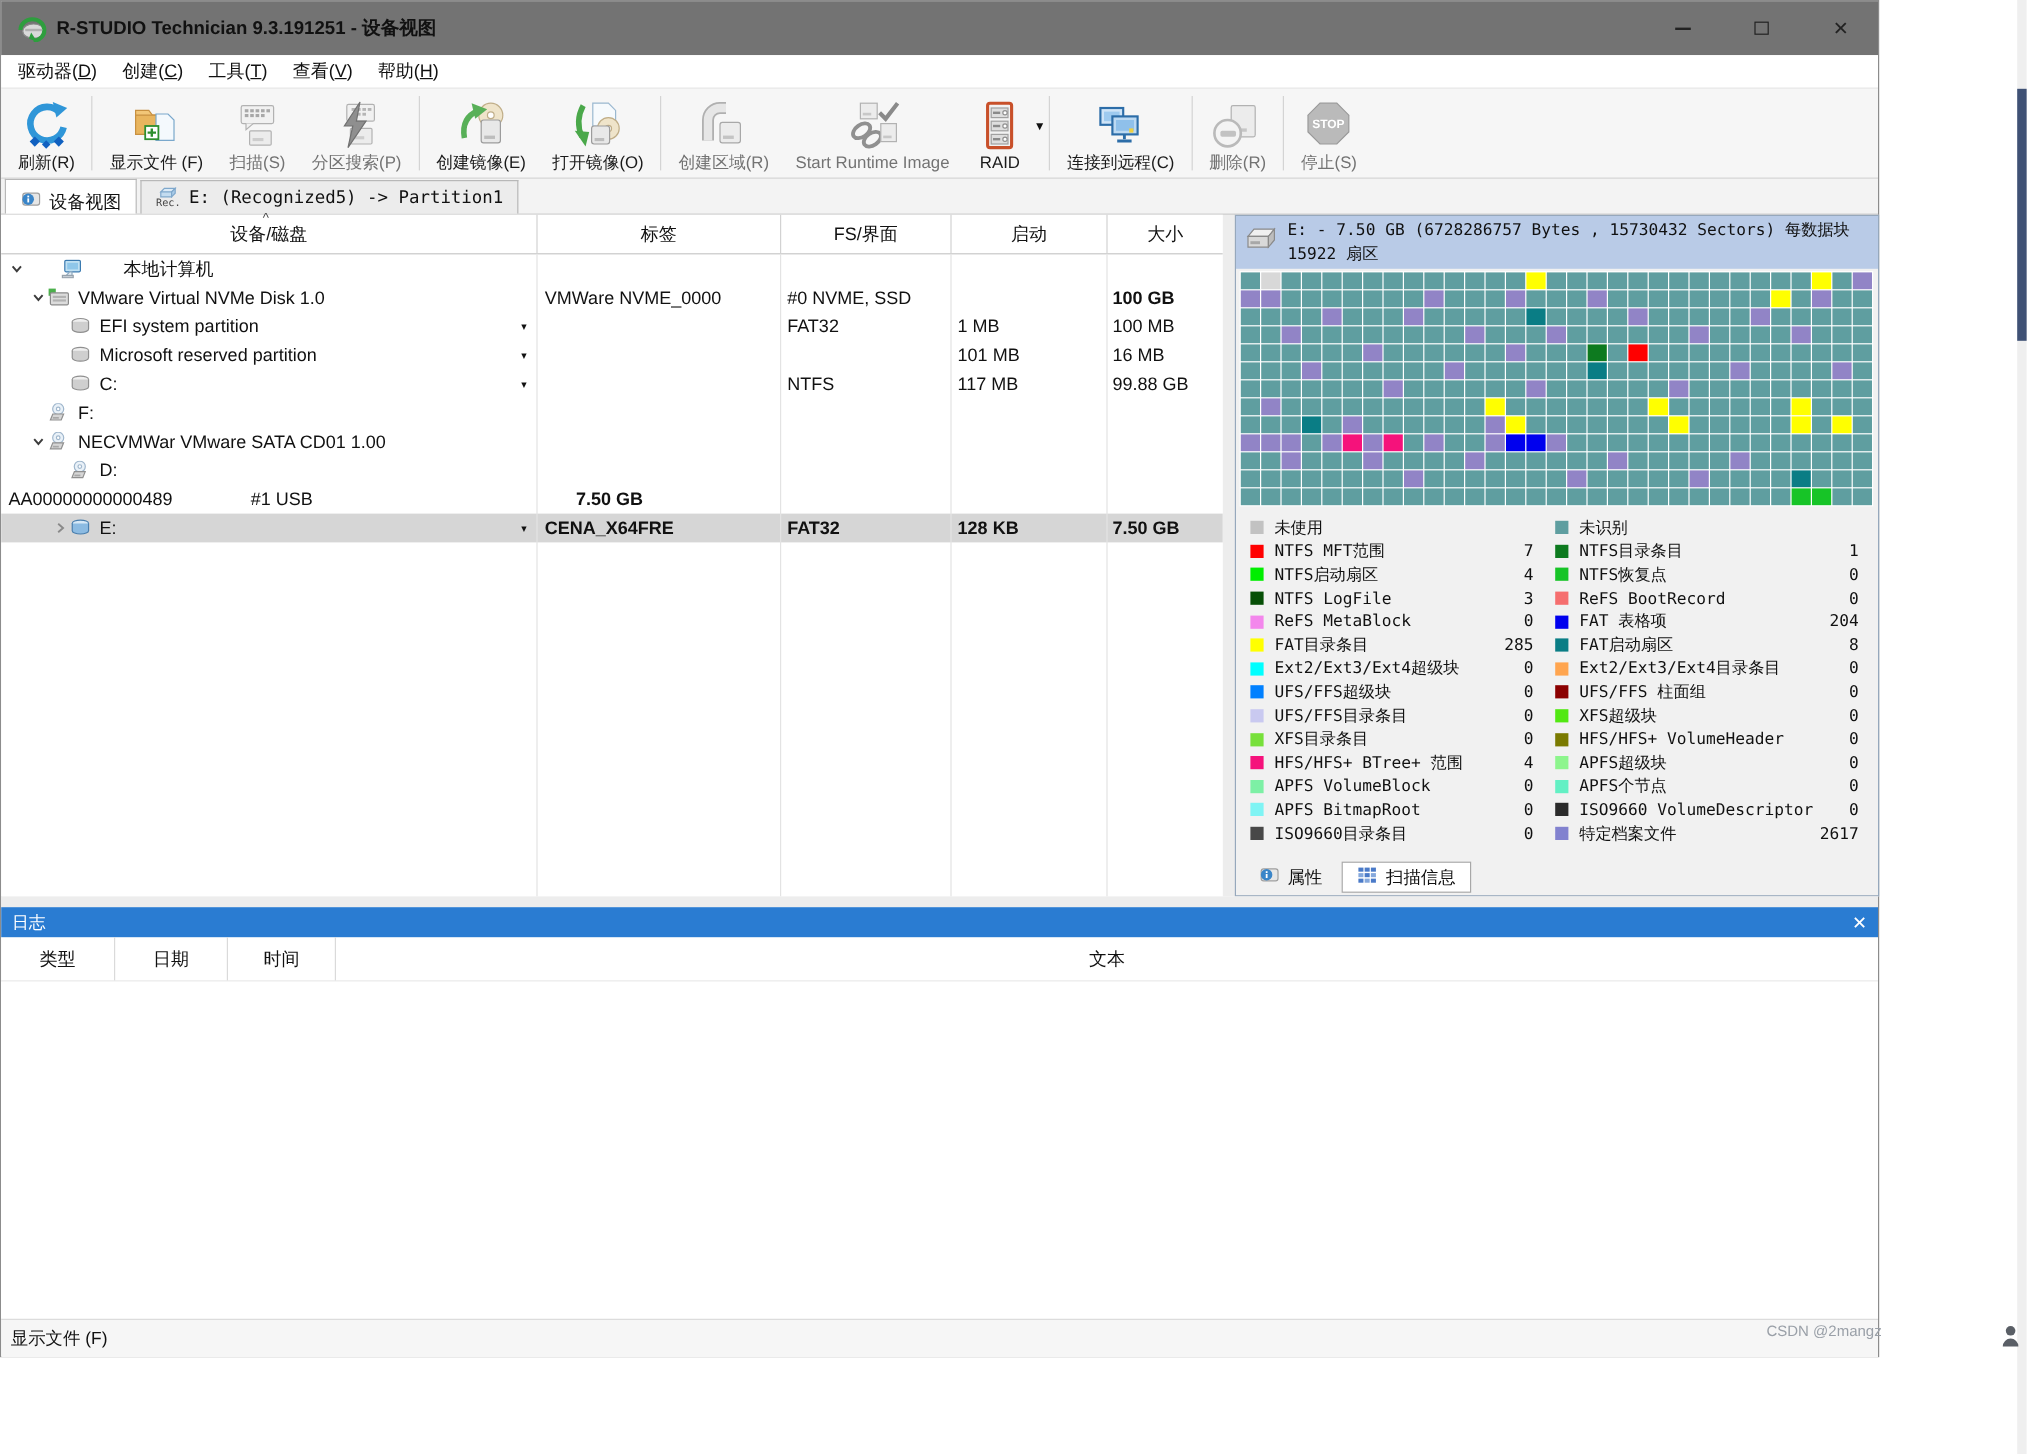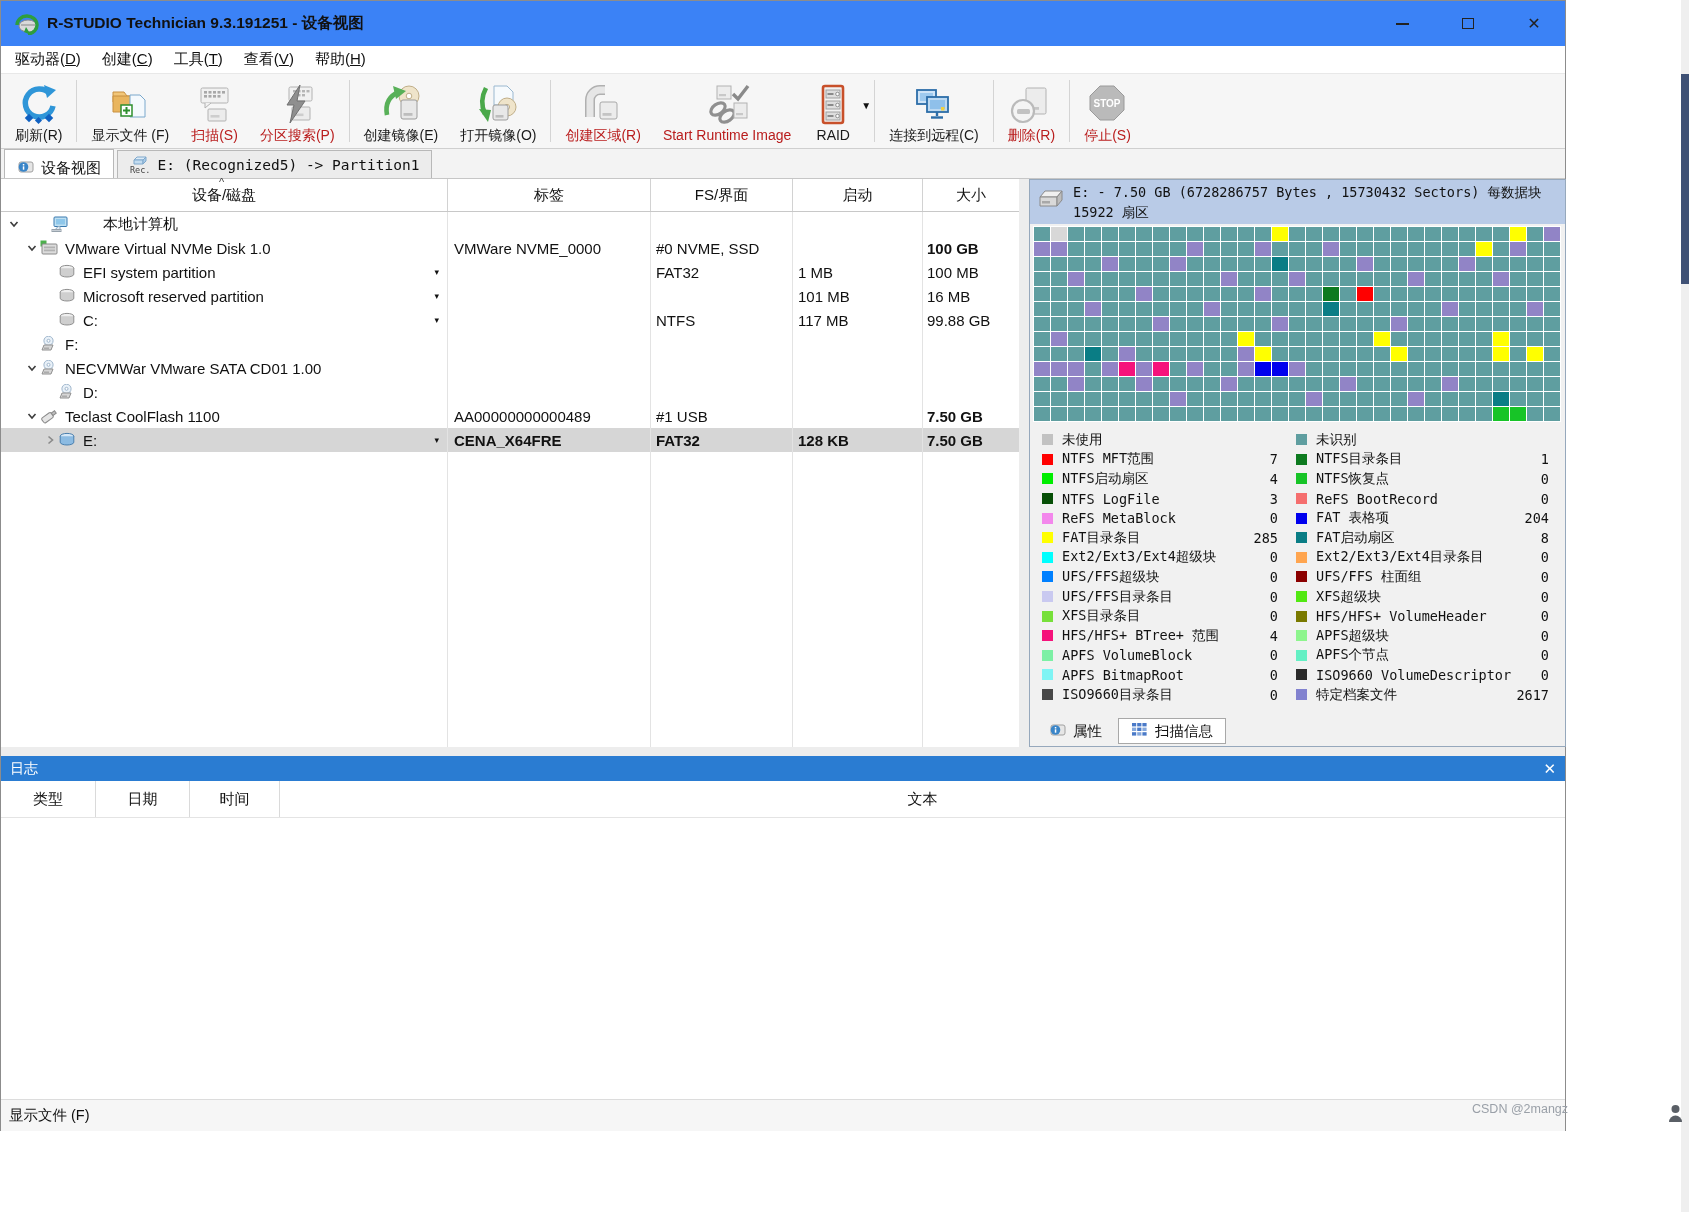--- a/index.html
+++ b/index.html
@@ -3,21 +3,21 @@
 <meta charset="utf-8">
 <style>
   * { box-sizing: border-box; margin: 0; padding: 0; }
   body { margin: 0; background: #fff; }
   .page { position: relative; width: 1689px; height: 1212px; background: #fff; overflow: hidden;
           font-family: "Liberation Sans", "DejaVu Sans", sans-serif; color: #111; }
   .app { position: absolute; left: 0; top: 0; width: 1566px; height: 1131px; background: #fff;
          border: 1px solid #8c8c8c; }
 
   
-  .titlebar { position: absolute; left: 0; top: 0; width: 100%; height: 45px; background: #3b82f6; }
+  .titlebar { position: absolute; left: 0; top: 0; width: 100%; height: 45px; background: #737373; }
   .app-icon { position: absolute; left: 12px; top: 10px; width: 26px; height: 24px; }
   .title-text { position: absolute; left: 46px; top: 12px; font-size: 15.5px; font-weight: 600; }
   .win-controls { position: absolute; right: 22px; top: 0; height: 45px; display: flex; align-items: center; gap: 48px; }
   .wc { display: inline-flex; align-items: center; justify-content: center; width: 18px; height: 18px; }
   .minbar { width: 13px; height: 2px; background: #222; display: inline-block; }
   .maxbox { width: 12px; height: 11px; border: 1.5px solid #222; display: inline-block; }
   .wc-close { font-size: 16px; color: #222; }
 
   
   .menubar { position: absolute; left: 0; top: 45px; width: 100%; height: 27px; display: flex;
@@ -25,21 +25,21 @@
   .menu-item { padding: 2px 8px; margin-right: 5px; white-space: nowrap; }
 
   
   .toolbar { position: absolute; left: 0; top: 72px; width: 100%; height: 76px; background: #f6f6f6;
              border-top: 1px solid #e8e8e8; border-bottom: 1px solid #cfcfcf; display: flex;
              align-items: stretch; padding-left: 3px; }
   .tbtn { display: flex; flex-direction: column; align-items: center; justify-content: flex-end;
           padding: 3px 11px 5px; position: relative; }
   .ticon { height: 44px; display: flex; align-items: flex-end; }
   .tlabel { font-size: 14px; color: #1a1a1a; white-space: nowrap; line-height: 1.15; }
-  .tbtn.disabled .tlabel { color: #b91c1c; }
+  .tbtn.disabled .tlabel { color: #737373; }
   .tsep { width: 1px; background: #d4d4d4; margin: 6px 3px; }
   .tdd { position: absolute; right: 0px; top: 26px; font-size: 10px; color: #111; }
 
   
   .tabrow { position: absolute; left: 0; top: 148px; width: 100%; height: 30px; background: #f3f3f3;
             border-bottom: 1px solid #c6c6c6; display: flex; align-items: flex-end; padding-left: 3px; }
   .tab { display: flex; align-items: center; gap: 7px; height: 28px; padding: 0 12px;
          border: 1px solid #b8b8b8; border-bottom: none; background: #ececec; font-size: 15px; }
   .tab.active { background: #fff; height: 29px; align-items: flex-end; }
   .tab2 { margin-left: 3px; font-family: "DejaVu Sans Mono", monospace; font-size: 14.5px; }
@@ -520,36 +520,20 @@
                 </svg>
               </span>
               <span class="nname">D:</span>
             </div>
             <div class="tc c1"></div>
             <div class="tc c2"></div>
             <div class="tc c3"></div>
             <div class="tc c4"></div>
           </div>
           <div class="trow">
-            <div class="tc c0" style="padding-left: 22px;">
-              <span class="arrow">
-                <svg width="12" height="12" viewBox="0 0 12 12">
-                  <path d="M2.5 4 L6 8 L9.5 4" fill="none" stroke="#3c3c3c" stroke-width="1.6"></path>
-                </svg>
-              </span>
-              <span class="nicon">
-                <svg width="18" height="16" viewBox="0 0 18 16">
-                  <g transform="rotate(-36 9 8)">
-                    <rect x="1" y="5.5" width="11.5" height="6" rx="1.8" fill="#e4e4e4" stroke="#8a8a8a"></rect>
-                    <rect x="12.5" y="7" width="4" height="3" fill="#bdbdbd" stroke="#8a8a8a"></rect>
-                  </g>
-                </svg>
-              </span>
-              <span class="nname">Teclast CoolFlash 1100</span>
-            </div>
             <div class="tc c1">AA00000000000489</div>
             <div class="tc c2">#1 USB</div>
             <div class="tc c3"></div>
             <div class="tc c4 bold">7.50 GB</div>
           </div>
           <div class="trow selected">
             <div class="tc c0" style="padding-left: 40px;">
               <span class="arrow">
                 <svg width="12" height="12" viewBox="0 0 12 12">
                   <path d="M4.5 2.5 L8.5 6 L4.5 9.5" fill="none" stroke="#8a8a8a" stroke-width="1.6"></path>

